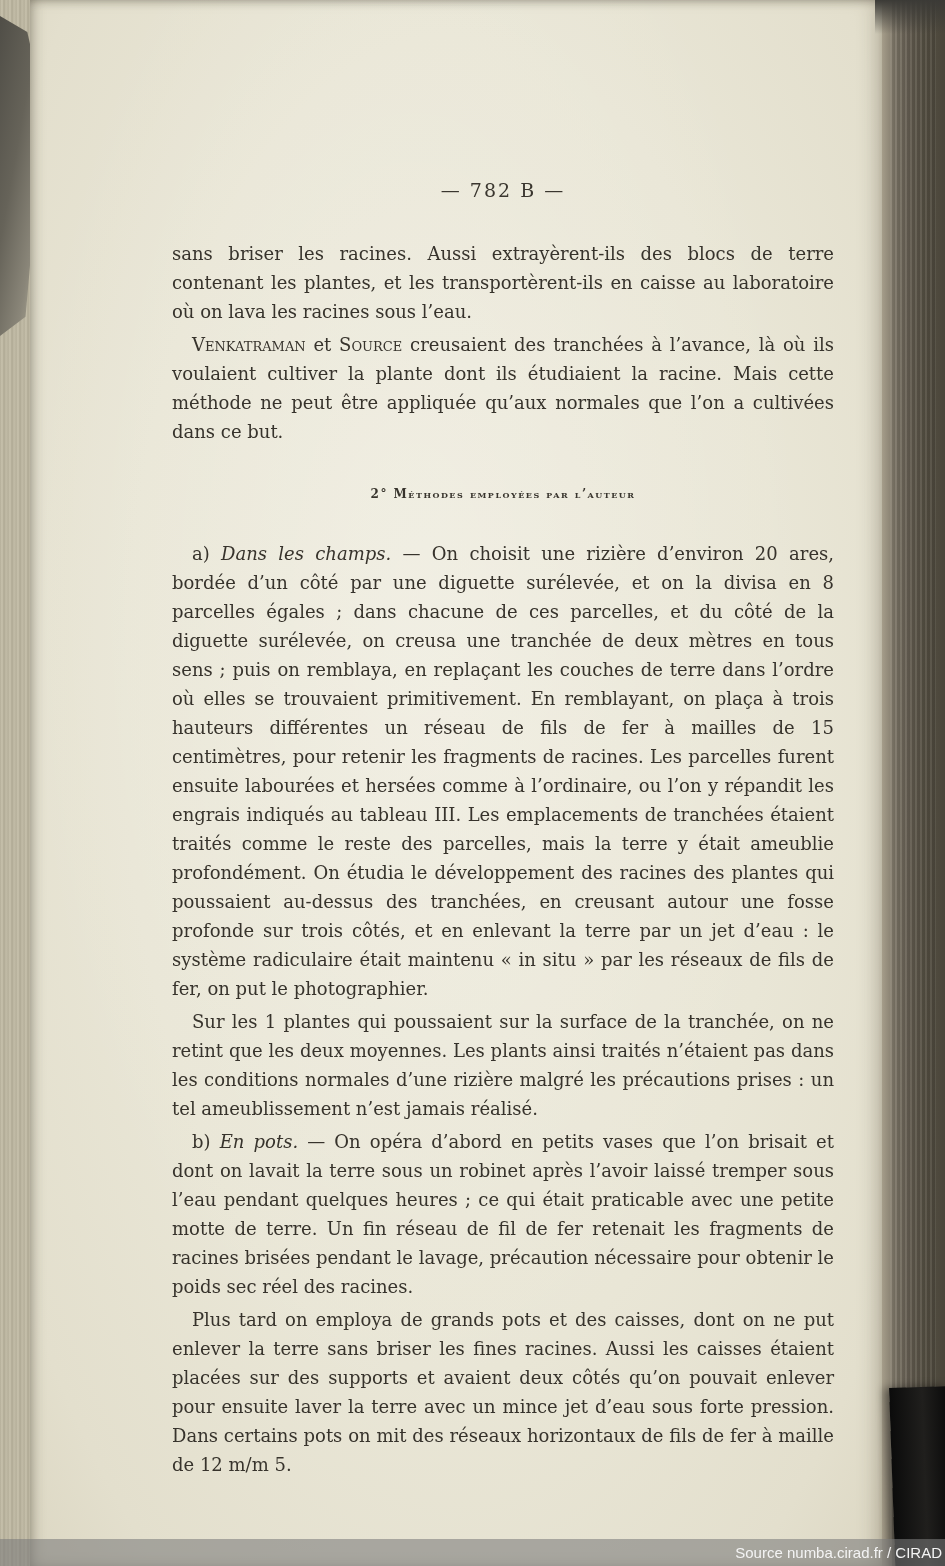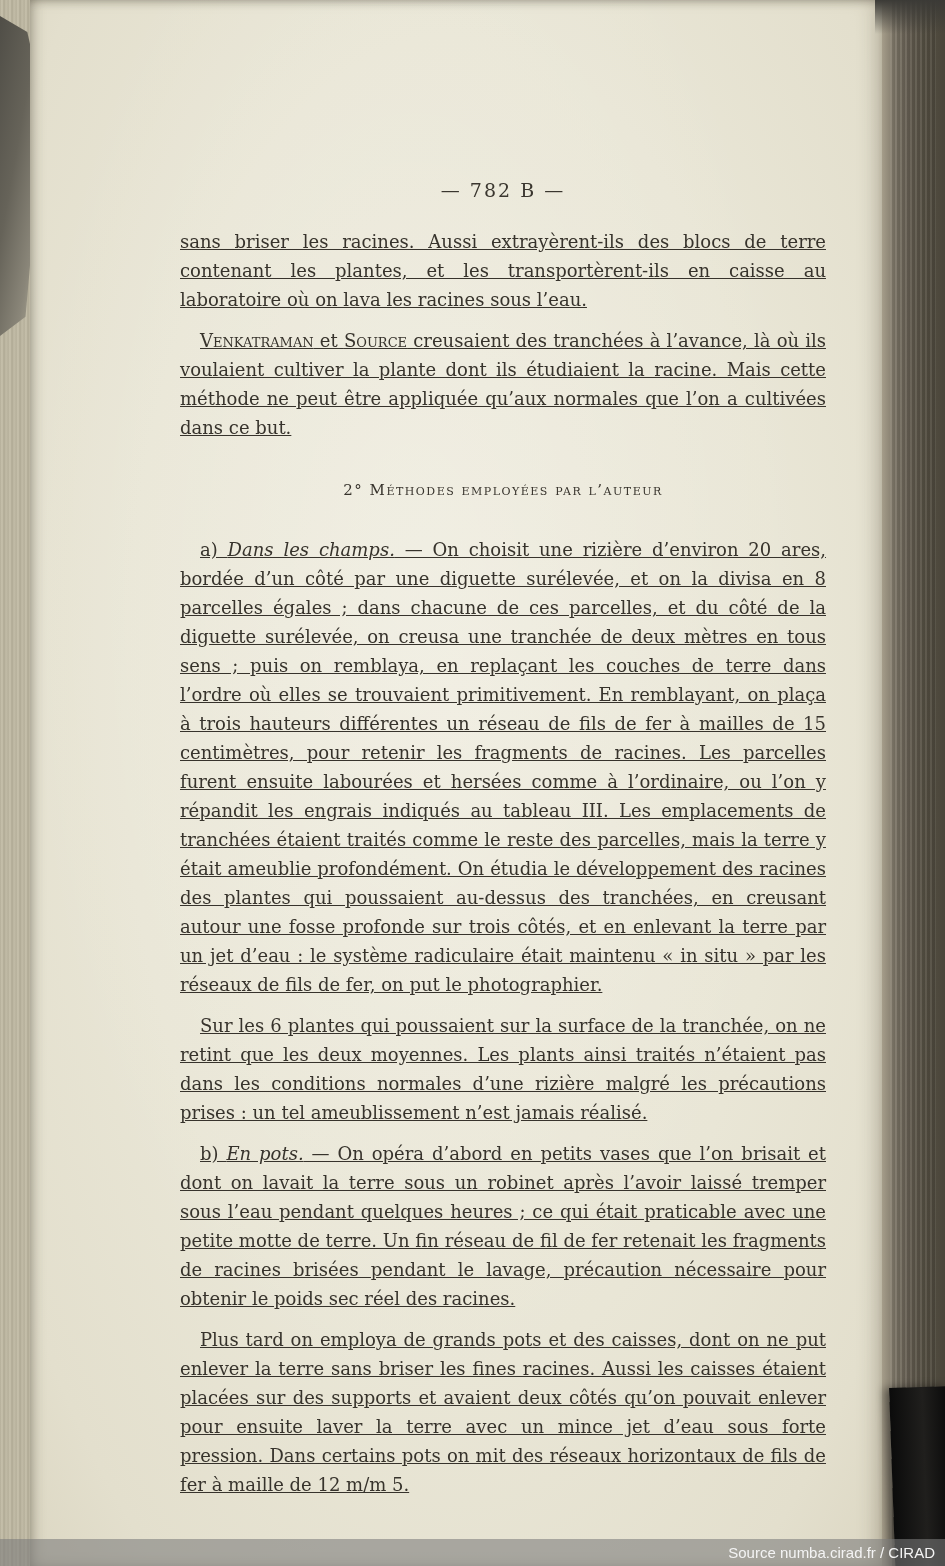--- a/index.html
+++ b/index.html
@@ -59,40 +59,40 @@
   }
 
   
   .content {
     position: absolute; left: 168px; top: 176px; width: 670px;
     color: #37332c; font-size: 18px; line-height: 29px;
     text-rendering: optimizeLegibility;
   }
   .pagenum {
     text-align: center; font-size: 19px; letter-spacing: 2px;
-    margin: 0 0 22px 0; color: #3a362f;
+    margin: 0 0 34px 0; color: #3a362f;
   }
-  .content p { margin: 12px; text-align: justify; text-decoration: underline; }
+  .content p { margin: 4px; text-align: justify; }
   .indent { text-indent: 20px; }
   .gap-top { margin-top: 5px; }
   .space-b { margin-top: 14px; }
   .sc { font-variant: small-caps; }
   .heading {
-    text-align: center; font-variant: small-caps; font-weight: normal;
-    font-size: 15px; letter-spacing: 1.5px;
+    text-align: center; font-variant: small-caps; font-weight: bold;
+    font-size: 12px; letter-spacing: 1.5px;
     margin: 34px 0 30px 0; color: #37332c;
   }
   .ital { font-style: italic; }
 
   
   .footer-bar {
     position: absolute; left: 0; bottom: 0; width: 945px; height: 27px;
     background: rgba(122,122,122,0.58);
     display: flex; align-items: center; justify-content: flex-end;
-    padding-right: 10px;
+    padding-right: 3px;
     font-family: "Liberation Sans", sans-serif;
     font-size: 15px; color: #f4f4f4;
   }
 </style>
 </head>
 <body>
 
 <div class="scan">
 
   <div class="left-edges"></div>
@@ -110,21 +110,21 @@
     <div class="pagenum">— 782 B —</div>
 
     <p>sans briser les racines. Aussi extrayèrent-ils des blocs de terre contenant les plantes, et les transportèrent-ils en caisse au laboratoire où on lava les racines sous l’eau.</p>
 
     <p class="indent gap-top"><span class="sc">Venkatraman</span><span> et </span><span class="sc">Source</span><span> creusaient des tranchées à l’avance, là où ils voulaient cultiver la plante dont ils étudiaient la racine. Mais cette méthode ne peut être appliquée qu’aux normales que l’on a cultivées dans ce but.</span></p>
 
     <h2 class="heading">2° Méthodes employées par l’auteur</h2>
 
     <p class="indent"><span>a) </span><span class="ital">Dans les champs.</span><span> — On choisit une rizière d’environ 20 ares, bordée d’un côté par une diguette surélevée, et on la divisa en 8 parcelles égales ; dans chacune de ces parcelles, et du côté de la diguette surélevée, on creusa une tranchée de deux mètres en tous sens ; puis on remblaya, en replaçant les couches de terre dans l’ordre où elles se trouvaient primitivement. En remblayant, on plaça à trois hauteurs différentes un réseau de fils de fer à mailles de 15 centimètres, pour retenir les fragments de racines. Les parcelles furent ensuite labourées et hersées comme à l’ordinaire, ou l’on y répandit les engrais indiqués au tableau III. Les emplacements de tranchées étaient traités comme le reste des parcelles, mais la terre y était ameublie profondément. On étudia le développement des racines des plantes qui poussaient au-dessus des tranchées, en creusant autour une fosse profonde sur trois côtés, et en enlevant la terre par un jet d’eau : le système radiculaire était maintenu « in situ » par les réseaux de fils de fer, on put le photographier.</span></p>
 
-    <p class="indent">Sur les 6 plantes qui poussaient sur la surface de la tranchée, on ne retint que les deux moyennes. Les plants ainsi traités n’étaient pas dans les conditions normales d’une rizière malgré les précautions prises : un tel ameublissement n’est jamais réalisé.</p>
+    <p class="indent">Sur les 1 plantes qui poussaient sur la surface de la tranchée, on ne retint que les deux moyennes. Les plants ainsi traités n’étaient pas dans les conditions normales d’une rizière malgré les précautions prises : un tel ameublissement n’est jamais réalisé.</p>
 
     <p class="indent space-b"><span>b) </span><span class="ital">En pots.</span><span> — On opéra d’abord en petits vases que l’on brisait et dont on lavait la terre sous un robinet après l’avoir laissé tremper sous l’eau pendant quelques heures ; ce qui était praticable avec une petite motte de terre. Un fin réseau de fil de fer retenait les fragments de racines brisées pendant le lavage, précaution nécessaire pour obtenir le poids sec réel des racines.</span></p>
 
     <p class="indent">Plus tard on employa de grands pots et des caisses, dont on ne put enlever la terre sans briser les fines racines. Aussi les caisses étaient placées sur des supports et avaient deux côtés qu’on pouvait enlever pour ensuite laver la terre avec un mince jet d’eau sous forte pression. Dans certains pots on mit des réseaux horizontaux de fils de fer à maille de 12 m/m 5.</p>
 
   </div>
 
   <div class="footer-bar">
     <span>Source numba.cirad.fr / CIRAD</span>
   </div>

